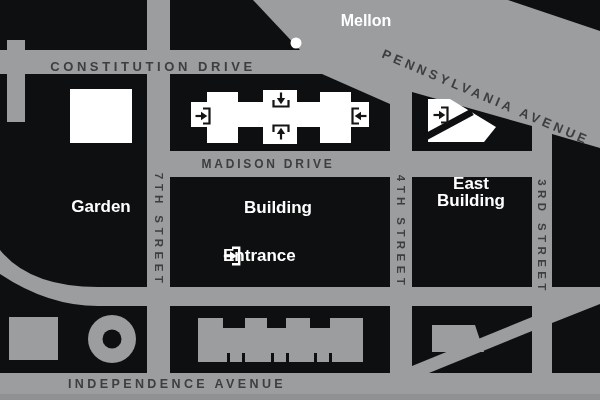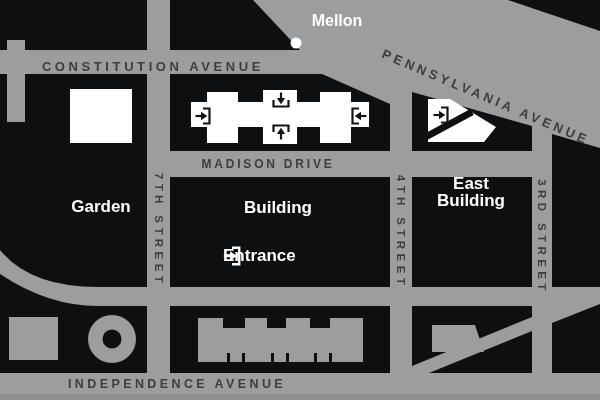--- a/index.html
+++ b/index.html
@@ -7,21 +7,21 @@
     position:relative;width:600px;height:400px;overflow:hidden;
     background:#9b9d9f;
     font-family:"Liberation Sans", sans-serif;
   }
   .map svg{position:absolute;left:0;top:0;}
   .lbl{position:absolute;white-space:nowrap;transform:translate(-50%,-50%);}
   .street{color:#3e3d3f;font-weight:700;font-size:13px;letter-spacing:3.6px;}
   .street.small{font-size:12px;letter-spacing:2.8px;}
   .street.vert{font-size:11.5px;letter-spacing:4.4px;}
   .bldg{color:#ffffff;font-weight:700;font-size:17px;line-height:17px;text-align:center;}
-  .mellon{color:#ffffff;font-weight:700;font-size:16px;line-height:18px;text-align:center;}
+  .mellon{color:#ffffff;font-weight:700;font-size:16px;line-height:18px;text-align:center;margin-left:29px;}
   .rot90{transform:translate(-50%,-50%) rotate(90deg);}
   .penn{transform:translate(-50%,-50%) rotate(23deg);}
   .entranceRow{position:absolute;display:flex;align-items:center;gap:8px;}
   .entranceRow .txt{color:#fff;font-weight:700;font-size:17px;}
 </style>
 </head>
 <body>
 
 <div class="map">
 
@@ -101,21 +101,21 @@
       <path d="M6,4.8 L12.3,9 L6,13.2 Z" fill="#151515" stroke="none"></path>
     </g>
 
     <g transform="translate(433,106)" stroke="#151515">
       <path d="M8,1.5 H14.5 V16.5 H8" fill="none" stroke-width="2.2"></path>
       <path d="M0.5,9 H7.5" stroke-width="2.2"></path>
       <path d="M6,4.8 L12.3,9 L6,13.2 Z" fill="#151515" stroke="none"></path>
     </g>
   </svg>
 
-  <div class="lbl street" style="left:153px;top:66px;">CONSTITUTION AVENUE</div>
+  <div class="lbl street" style="left:153px;top:66px;">CONSTITUTION DRIVE</div>
   <div class="lbl street penn" style="left:486px;top:97px;">PENNSYLVANIA AVENUE</div>
   <div class="lbl street small" style="left:268px;top:164px;">MADISON DRIVE</div>
   <div class="lbl street small" style="left:155px;top:384px;letter-spacing:3.4px;font-size:12.5px;margin-left:22px;">INDEPENDENCE AVENUE</div>
   <div class="lbl street vert rot90" style="left:159px;top:230px;">7TH STREET</div>
   <div class="lbl street vert rot90" style="left:401px;top:232px;">4TH STREET</div>
   <div class="lbl street vert rot90" style="left:542px;top:237px;">3RD STREET</div>
 
   <div class="lbl mellon" style="left:337px;top:21px;">
     <div>Mellon</div>
   </div>

